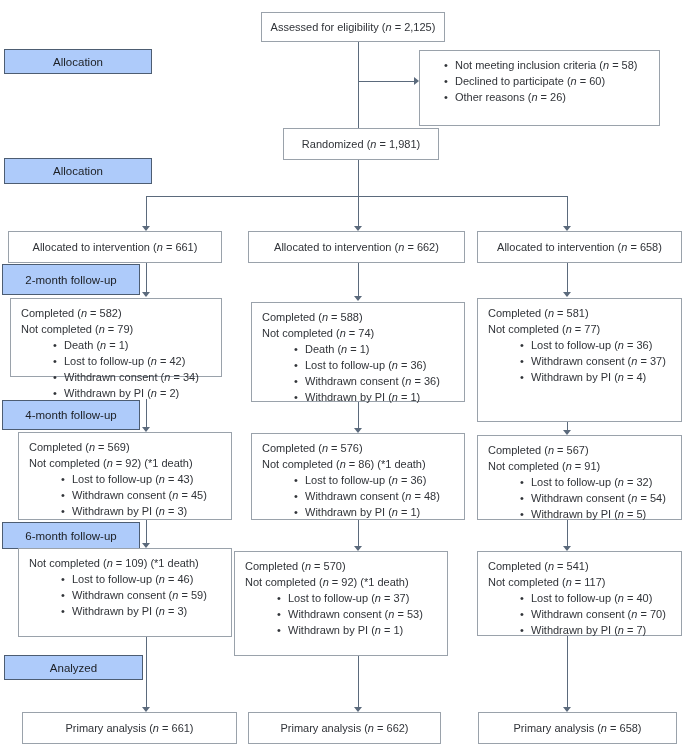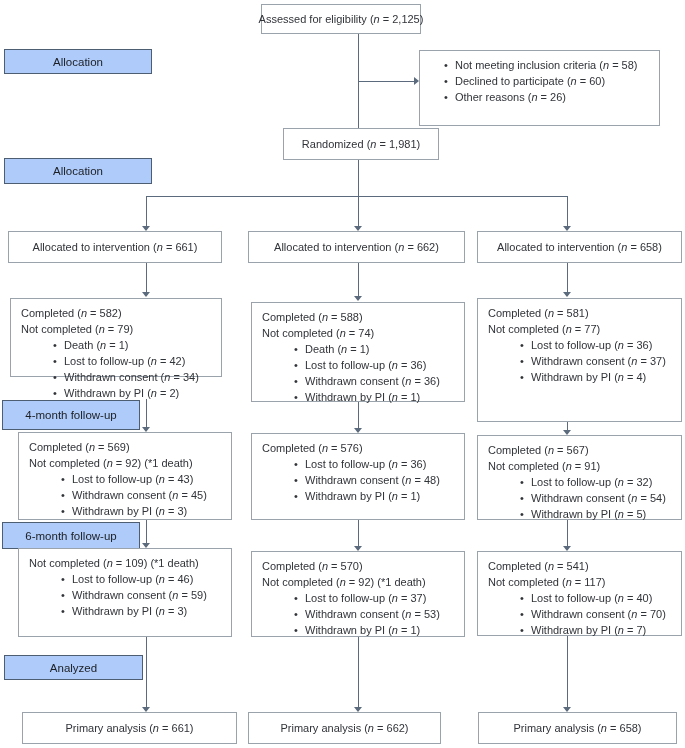--- a/index.html
+++ b/index.html
@@ -102,31 +102,34 @@
   <div class="ad" style="left:354px;top:707px"></div>
   <div class="v" style="left:567px;top:636px;height:71px"></div>
   <div class="ad" style="left:563px;top:707px"></div>
 
   <div class="stage-label" style="left:4px;top:49px;width:148px;height:25px">
     <span class="t">Allocation</span>
   </div>
   <div class="stage-label" style="left:4px;top:158px;width:148px;height:26px">
     <span class="t">Allocation</span>
   </div>
+  <div class="stage-label" style="left:2px;top:264px;width:138px;height:31px">
+    <span class="t">2-month follow-up</span>
+  </div>
   <div class="stage-label" style="left:2px;top:400px;width:138px;height:30px">
     <span class="t">4-month follow-up</span>
   </div>
   <div class="stage-label" style="left:2px;top:522px;width:138px;height:27px">
     <span class="t">6-month follow-up</span>
   </div>
   <div class="stage-label" style="left:4px;top:655px;width:139px;height:25px">
     <span class="t">Analyzed</span>
   </div>
 
-  <div class="box center" style="left:261px;top:4px;width:160px;height:30px">
+  <div class="box center" style="left:261px;top:12px;width:184px;height:30px">
     <span class="t nfmt">Assessed for eligibility (<i>n</i> = 2,125)</span>
   </div>
 
   <div class="box" style="left:419px;top:50px;width:241px;height:76px">
     <div class="content" style="padding-left:10px">
       <div class="brow tight">
         <span class="bullet">•</span>
         <span class="t nfmt">Not meeting inclusion criteria (<i>n</i> = 58)</span>
       </div>
       <div class="brow tight">
@@ -231,20 +234,21 @@
         </div>
       <div class="brow">
           <span class="bullet">•</span>
           <span class="t nfmt">Withdrawn by PI (<i>n</i> = 3)</span>
         </div>
     </div>
   </div>
   <div class="box" style="left:251px;top:433px;width:214px;height:87px">
     <div class="content">
       <div class="t nfmt">Completed (<i>n</i> = 576)</div>
+      <div class="t nfmt">Not completed (<i>n</i> = 86) (*1 death)</div>
       <div class="brow">
           <span class="bullet">•</span>
           <span class="t nfmt">Lost to follow-up (<i>n</i> = 36)</span>
         </div>
       <div class="brow">
           <span class="bullet">•</span>
           <span class="t nfmt">Withdrawn consent (<i>n</i> = 48)</span>
         </div>
       <div class="brow">
           <span class="bullet">•</span>
@@ -281,21 +285,21 @@
       <div class="brow">
           <span class="bullet">•</span>
           <span class="t nfmt">Withdrawn consent (<i>n</i> = 59)</span>
         </div>
       <div class="brow">
           <span class="bullet">•</span>
           <span class="t nfmt">Withdrawn by PI (<i>n</i> = 3)</span>
         </div>
     </div>
   </div>
-  <div class="box" style="left:251px;top:551px;width:214px;height:86px">
+  <div class="box" style="left:234px;top:551px;width:214px;height:105px">
     <div class="content">
       <div class="t nfmt">Completed (<i>n</i> = 570)</div>
       <div class="t nfmt">Not completed (<i>n</i> = 92) (*1 death)</div>
       <div class="brow">
           <span class="bullet">•</span>
           <span class="t nfmt">Lost to follow-up (<i>n</i> = 37)</span>
         </div>
       <div class="brow">
           <span class="bullet">•</span>
           <span class="t nfmt">Withdrawn consent (<i>n</i> = 53)</span>

